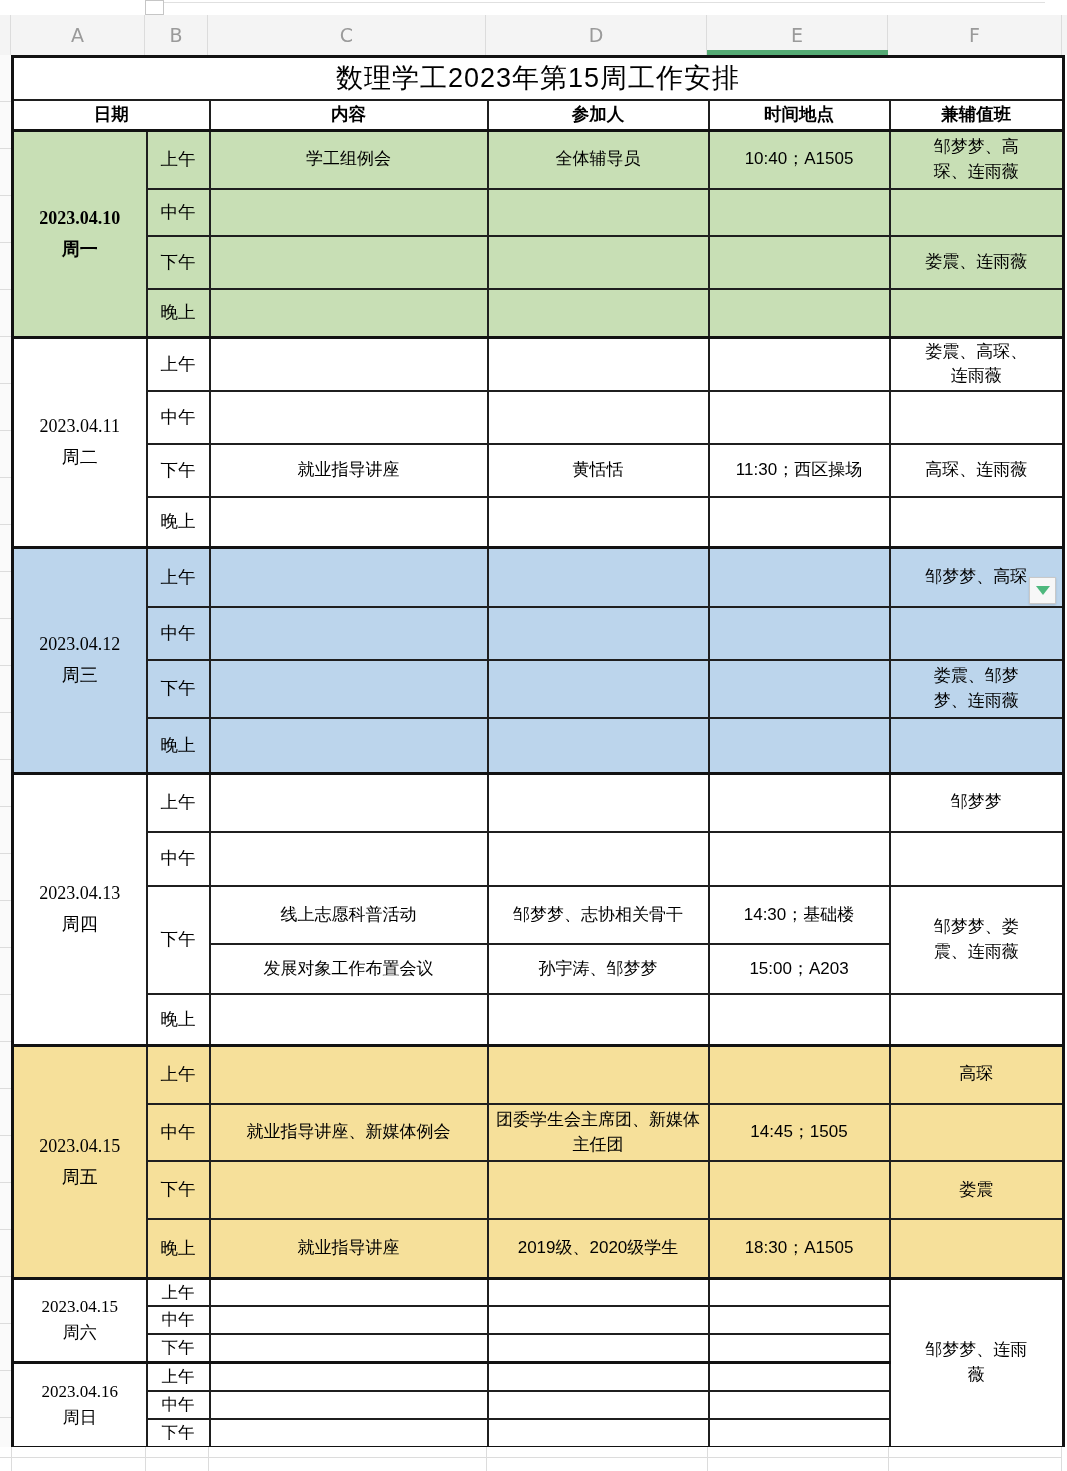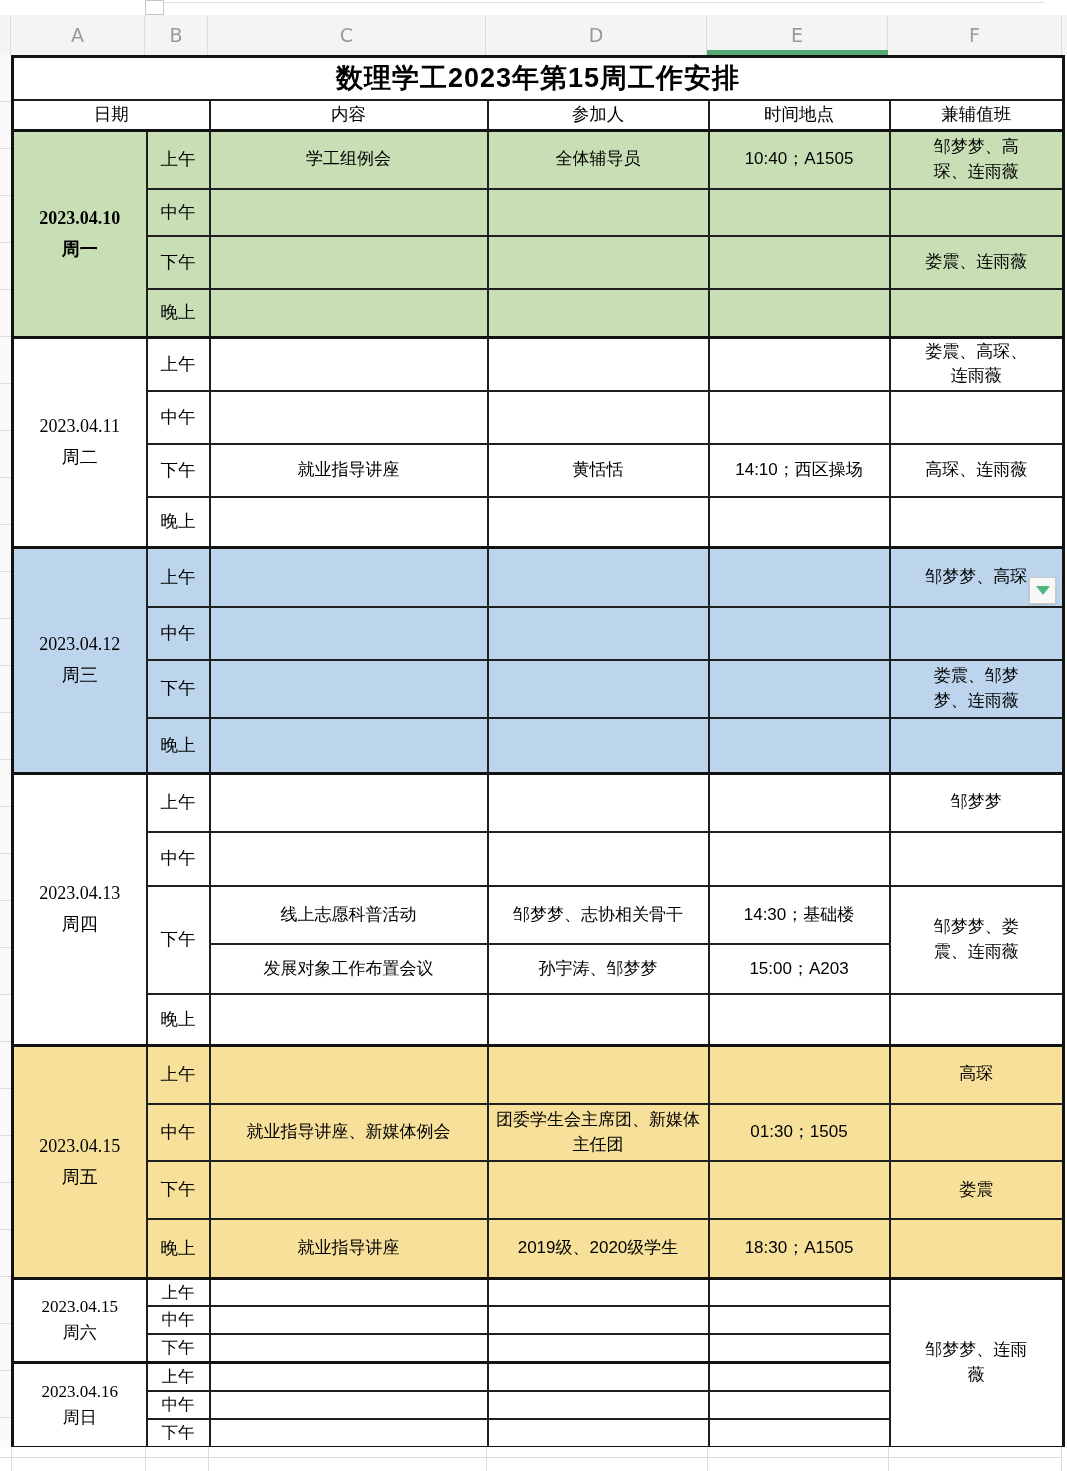--- a/index.html
+++ b/index.html
@@ -24,22 +24,22 @@
   .belowgrid{position:absolute;left:0;top:1447px;width:1067px;height:24px;background:#fff;}
   .belowgrid .v{position:absolute;top:0;width:1px;height:24px;background:#dcdcdc;}
   .belowgrid .h{position:absolute;left:0;top:10px;width:1062px;height:1px;background:#dcdcdc;}
 
   
   table.sched{position:absolute;left:11px;top:55px;width:1051px;border-collapse:collapse;table-layout:fixed;
               border:3px solid #121212;}
   .sched td{border:2px solid #1f1f1f;text-align:center;vertical-align:middle;
             font-size:17px;line-height:1.45;padding:1px 5px;overflow:hidden;background:#fff;}
   tr.bt td{border-top:3px solid #121212;}
-  .title-row td{border-top:3px solid #121212;font-weight:700;font-size:27px;letter-spacing:1px;}
-  .head-row td{border-bottom:3px solid #121212;font-weight:400;font-size:17.5px;}
+  .title-row td{border-top:3px solid #121212;font-weight:400;font-size:27px;letter-spacing:1px;}
+  .head-row td{border-bottom:3px solid #121212;font-weight:700;font-size:17.5px;}
   tr.g td{background:#c8dfb5;}
   tr.b td{background:#bcd5ec;}
   tr.y td{background:#f6e09a;}
   td.date{font-family:"Liberation Serif","DejaVu Serif",serif;font-size:18px;line-height:1.7;}
   td.date span{display:block;}
   td.date.bold{font-weight:700;}
   td.slot{font-size:17.5px;}
   td.duty{padding:1px 32px;}
   tr.wk td{font-size:16.5px;}
   tr.wk td.date{font-size:17px;line-height:1.55;}
@@ -144,21 +144,21 @@
       <td class="slot">中午</td>
       <td></td>
       <td></td>
       <td></td>
       <td class="duty"></td>
     </tr>
     <tr style="height:53px">
       <td class="slot">下午</td>
       <td>就业指导讲座</td>
       <td>黄恬恬</td>
-      <td>14:10；西区操场</td>
+      <td>11:30；西区操场</td>
       <td class="duty">高琛、连雨薇</td>
     </tr>
     <tr style="height:50px">
       <td class="slot">晚上</td>
       <td></td>
       <td></td>
       <td></td>
       <td class="duty"></td>
     </tr>
 
@@ -241,21 +241,21 @@
       <td class="slot">上午</td>
       <td></td>
       <td></td>
       <td></td>
       <td class="duty">高琛</td>
     </tr>
     <tr class="y" style="height:57px">
       <td class="slot">中午</td>
       <td>就业指导讲座、新媒体例会</td>
       <td>团委学生会主席团、新媒体主任团</td>
-      <td>01:30；1505</td>
+      <td>14:45；1505</td>
       <td class="duty"></td>
     </tr>
     <tr class="y" style="height:58px">
       <td class="slot">下午</td>
       <td></td>
       <td></td>
       <td></td>
       <td class="duty">娄震</td>
     </tr>
     <tr class="y" style="height:59px">

